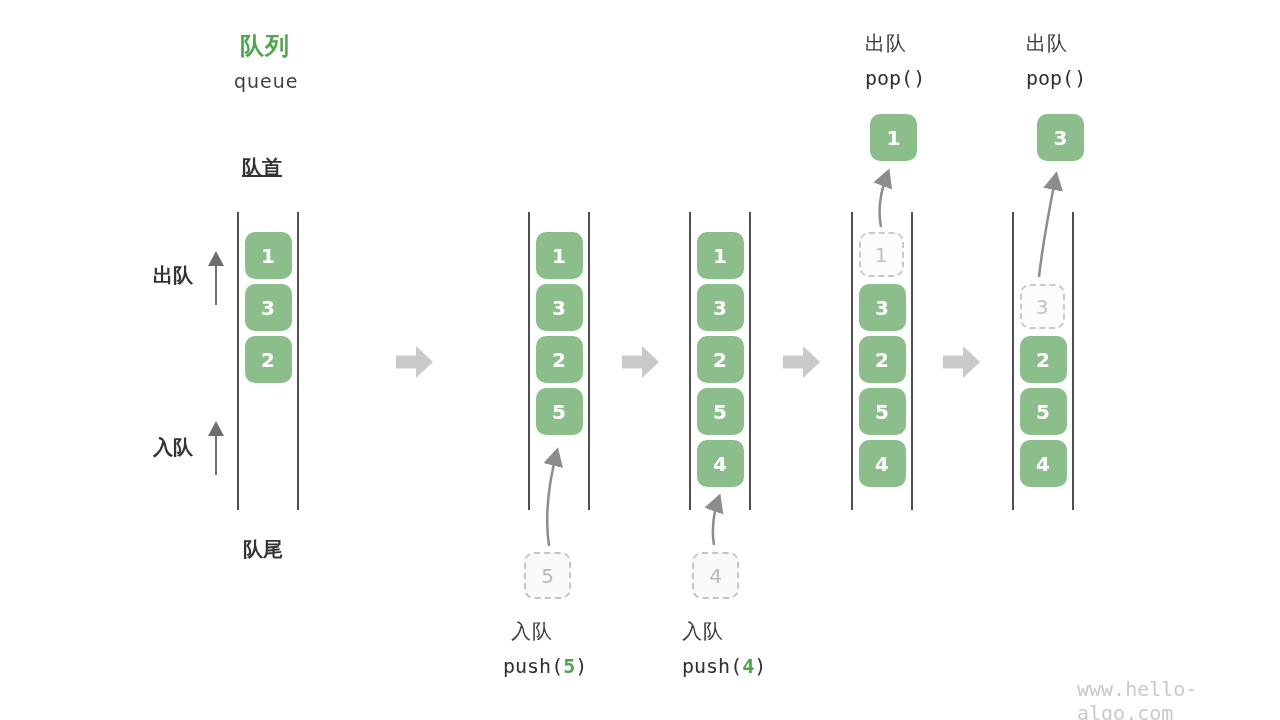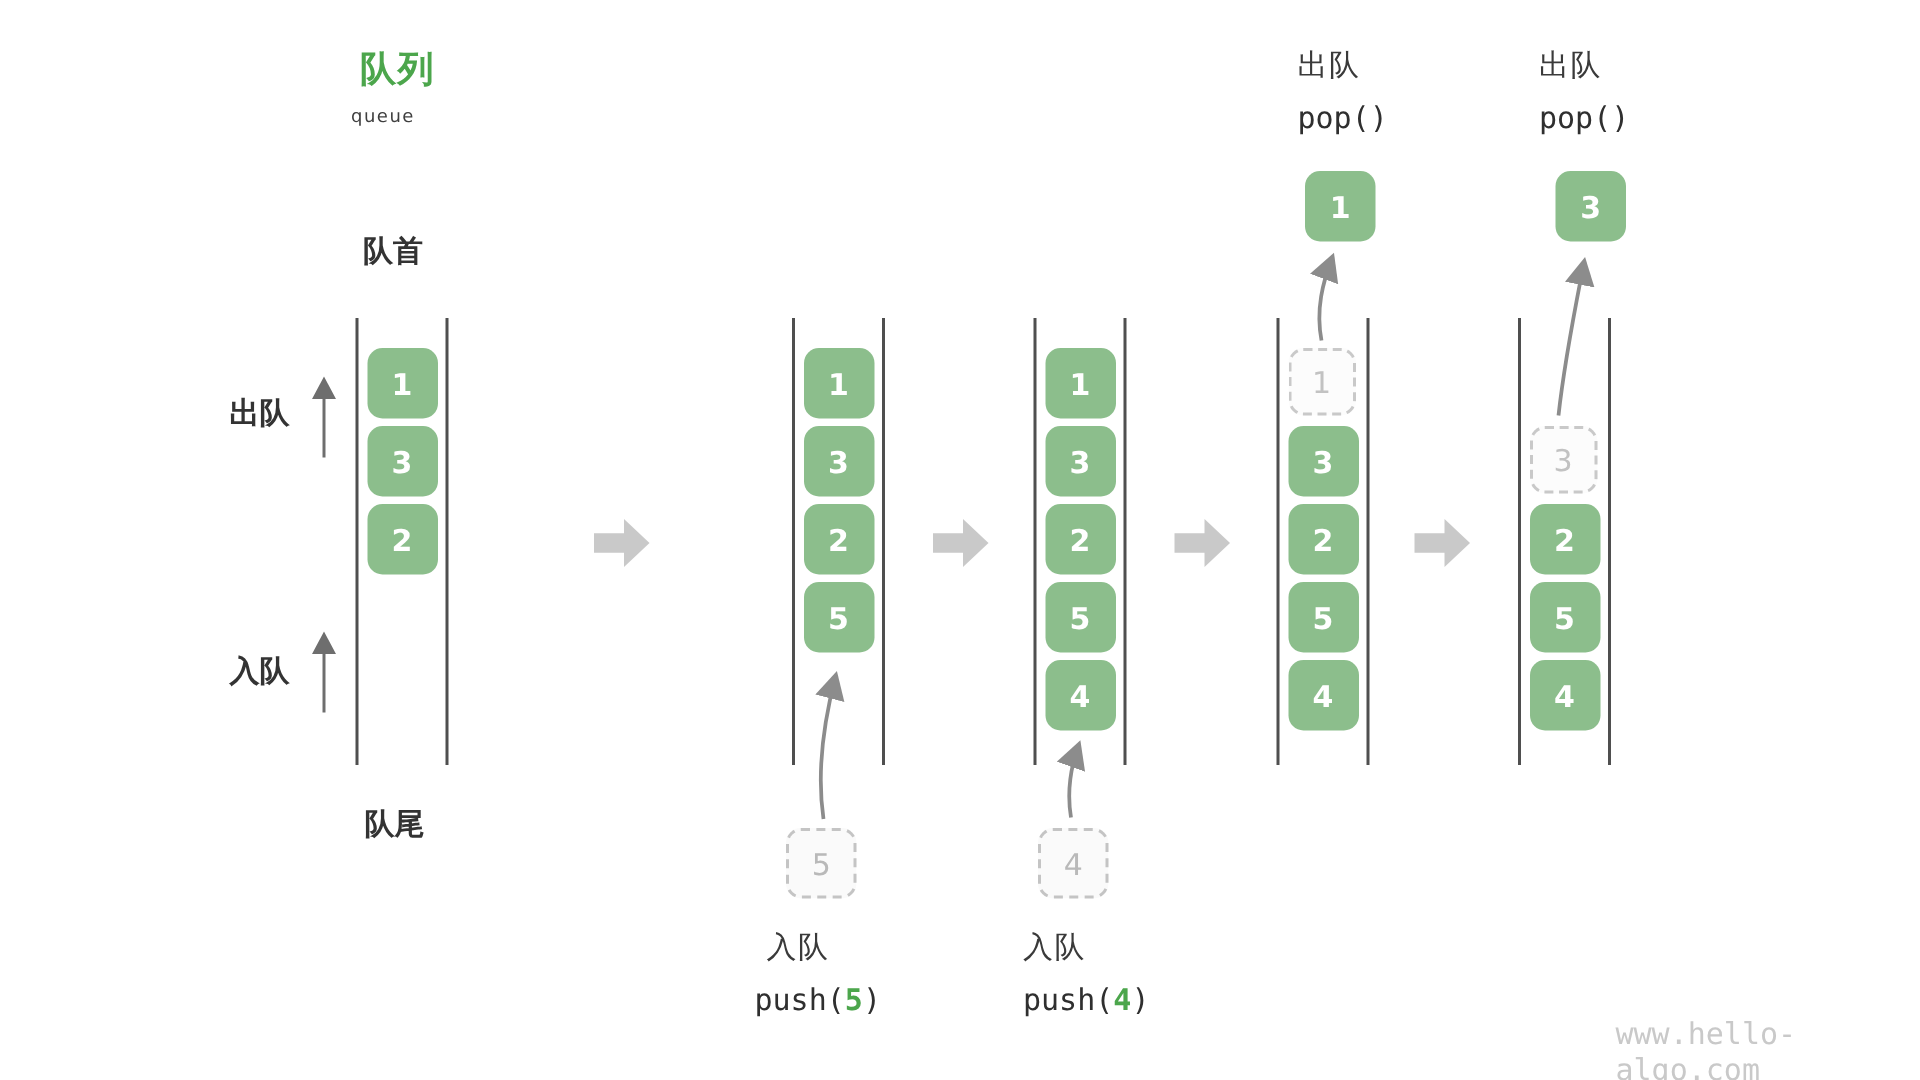--- a/index.html
+++ b/index.html
@@ -2,21 +2,21 @@
 <html><head>
 <meta charset="utf-8">
 <style>
   html,body{margin:0;padding:0;background:#fff;}
   #canvas{
     position:relative;width:1280px;height:720px;background:#ffffff;overflow:hidden;
     font-family:"DejaVu Sans","Liberation Sans",sans-serif;
   }
   .abs{position:absolute;}
   .title-zh{font-size:24px;font-weight:bold;color:var(--accent);letter-spacing:1px;}
-  .title-en{font-size:12px;color:#3f3f3f;letter-spacing:1px;text-align:right;}
+  .title-en{font-size:19px;color:#3f3f3f;letter-spacing:1px;text-align:right;}
   .side-label{font-size:20px;font-weight:bold;color:#333;}
   .op-zh{font-size:20px;color:#3a3a3a;letter-spacing:1px;}
   .op-code{font-size:20px;color:#2f2f2f;font-family:"DejaVu Sans Mono","Liberation Mono",monospace;}
   .op-code .arg{color:var(--accent);font-weight:bold;}
   .vline{position:absolute;width:2px;background:var(--line);top:212px;height:298px;}
   .cell{
     position:absolute;width:47px;height:47px;border-radius:10px;
     background:var(--cell);color:#fff;font-size:20px;font-weight:bold;
     display:flex;align-items:center;justify-content:center;
   }
@@ -35,21 +35,21 @@
   }
   .watermark{font-size:20px;color:var(--mark);font-family:"DejaVu Sans Mono","Liberation Mono",monospace;}
 </style>
 </head>
 <body>
 
 <div id="canvas" style="--cell: #8cbe8c; --accent: #4ca64c; --line: #4f4f4f; --ghost-border: #c9c9c9; --ghost-text: #c2c2c2; --mark: #c9c9c9;">
 
   <div class="abs title-zh" style="left:240px;top:30px;">队列</div>
   <div class="abs title-en" style="left:234px;top:70px;">queue</div>
-  <div class="abs side-label" style="left:242px;top:154px;">队首</div>
+  <div class="abs side-label" style="left:242px;top:154px;text-decoration:underline;">队首</div>
   <div class="abs side-label" style="left:153px;top:262px;">出队</div>
   <div class="abs side-label" style="left:153px;top:434px;">入队</div>
   <div class="abs side-label" style="left:243px;top:536px;">队尾</div>
   <div class="abs watermark" style="left:1077px;top:677px;">www.hello-algo.com</div>
 
   <svg class="abs" style="left:0;top:0;" width="1280" height="720" viewBox="0 0 1280 720">
     <defs>
       <marker id="ah-gray" markerWidth="9" markerHeight="9" refX="6" refY="4" orient="auto">
         <path d="M0,0 L7.5,4 L0,8 z" fill="#8c8c8c"></path>
       </marker>

